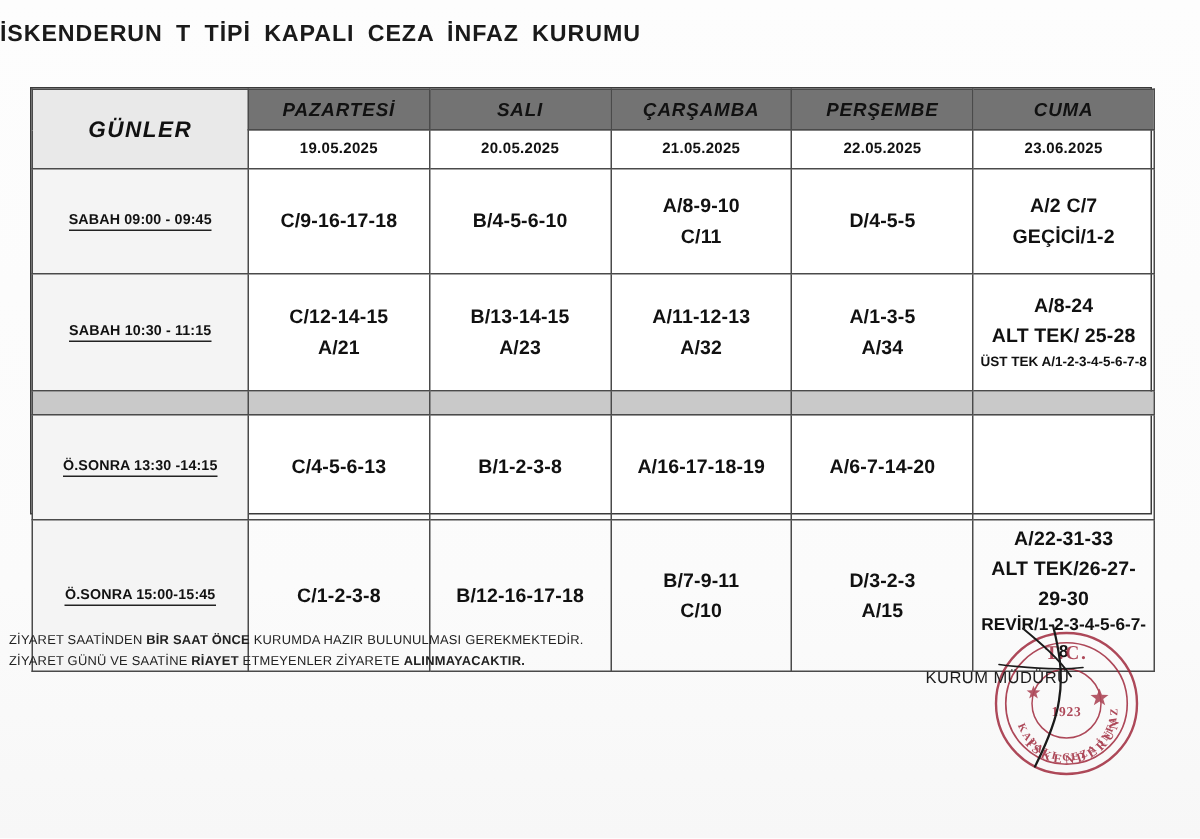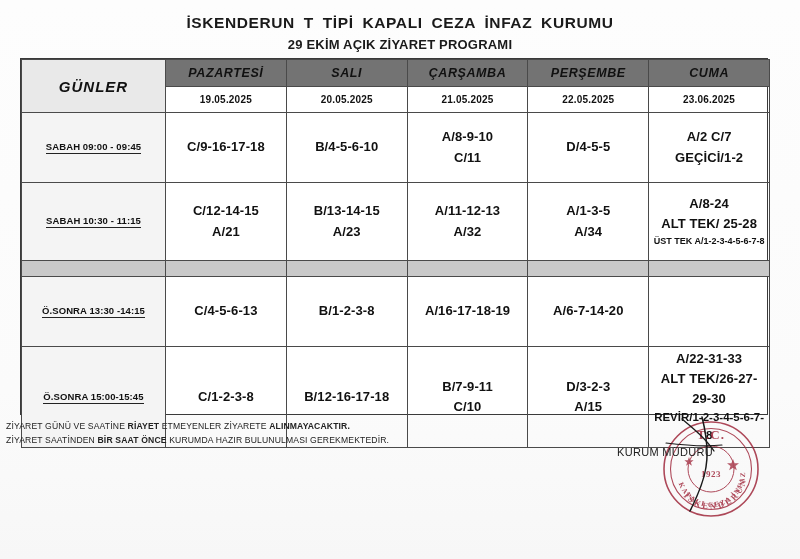--- a/index.html
+++ b/index.html
@@ -8,31 +8,31 @@
     background:#ffffff;
     font-family:"Liberation Sans", sans-serif;
     color:#111;
   }
   
   .page{
     position:absolute;inset:0;
     background:linear-gradient(180deg,#fdfdfd 0%,#fbfbfb 70%,#f7f7f7 100%);
   }
   
-  .title-block{position:absolute;left:0;top:14px;width:800px;text-align:center;}
+  .title-block{position:absolute;left:0;top:14px;width:800px;text-align:left;}
   .title-main{
     font-size:15.5px;font-weight:bold;letter-spacing:.6px;
     word-spacing:4px;color:#1a1a1a;
   }
   .title-sub{
     font-size:13px;font-weight:bold;letter-spacing:.2px;margin-top:5px;color:#1a1a1a;
   }
   
   .sheet{
-    position:absolute;left:20px;top:58px;width:748px;height:357px;
+    position:absolute;left:20px;top:58px;width:748px;height:285px;
     border:1.6px solid #3a3a3a;background:#fff;
     box-sizing:border-box;
   }
   table.prog{
     width:100%;height:100%;border-collapse:collapse;table-layout:fixed;
   }
   table.prog td, table.prog th{
     border:1.1px solid #4a4a4a;
     text-align:center;vertical-align:middle;
     padding:2px 3px;box-sizing:border-box;
@@ -87,21 +87,20 @@
     pointer-events:none;
   }
 </style>
 </head>
 <body>
 
 <div class="page">
 
   <div class="title-block">
     <div class="title-main">İSKENDERUN  T  TİPİ  KAPALI  CEZA  İNFAZ  KURUMU</div>
-    <div class="title-sub">29 EKİM AÇIK ZİYARET PROGRAMI</div>
   </div>
 
   <div class="sheet">
     <table class="prog">
       <colgroup>
         <col class="c-days">
           <col class="c-day">
           <col class="c-day">
           <col class="c-day">
           <col class="c-day">
@@ -161,22 +160,22 @@
             <td class="datacell"><span>B/12-16-17-18</span></td>
             <td class="datacell"><span>B/7-9-11</span><span class="l2">C/10</span></td>
             <td class="datacell"><span>D/3-2-3</span><span class="l2">A/15</span></td>
             <td class="datacell"><span>A/22-31-33</span><span class="l2">ALT TEK/26-27-29-30</span><span class="mid">REVİR/1-2-3-4-5-6-7-8</span></td>
           </tr>
         </tbody>
     </table>
   </div>
 
   <div class="notes" id="notes-target">
+      <div><span>ZİYARET SAATİNDEN </span><b>BİR SAAT ÖNCE</b><span> KURUMDA HAZIR BULUNULMASI GEREKMEKTEDİR.</span><b></b><span></span></div>
       <div><span>ZİYARET GÜNÜ VE SAATİNE </span><b>RİAYET</b><span> ETMEYENLER ZİYARETE </span><b>ALINMAYACAKTIR.</b><span></span></div>
-      <div><span>ZİYARET SAATİNDEN </span><b>BİR SAAT ÖNCE</b><span> KURUMDA HAZIR BULUNULMASI GEREKMEKTEDİR.</span><b></b><span></span></div>
     </div>
 
   <svg class="stamp" viewBox="0 0 104 104">
     <g fill="none" stroke="#9d2236" stroke-width="1.6">
       <circle cx="52" cy="52" r="47"></circle>
       <circle cx="52" cy="52" r="40.5" stroke-width="1.1"></circle>
       <circle cx="52" cy="52" r="23" stroke-width="1"></circle>
     </g>
     <text x="52" y="22" text-anchor="middle" font-family="'Liberation Serif', serif" font-size="13" font-weight="bold" fill="#9d2236" letter-spacing="1.2">T.C.</text>
     <text x="52" y="60" text-anchor="middle" font-family="'Liberation Serif', serif" font-size="9" font-weight="bold" fill="#9d2236" letter-spacing=".5">1923</text>

